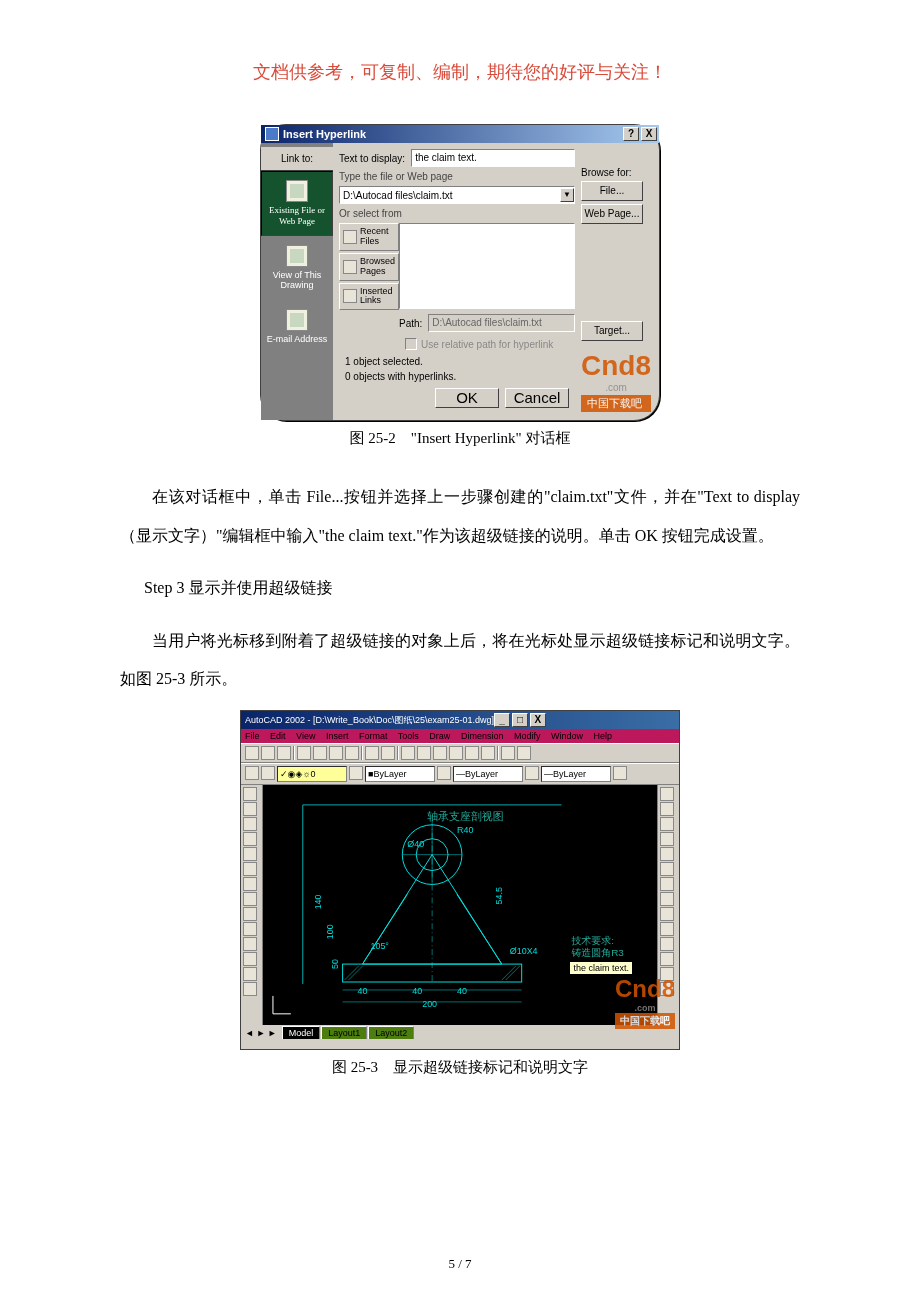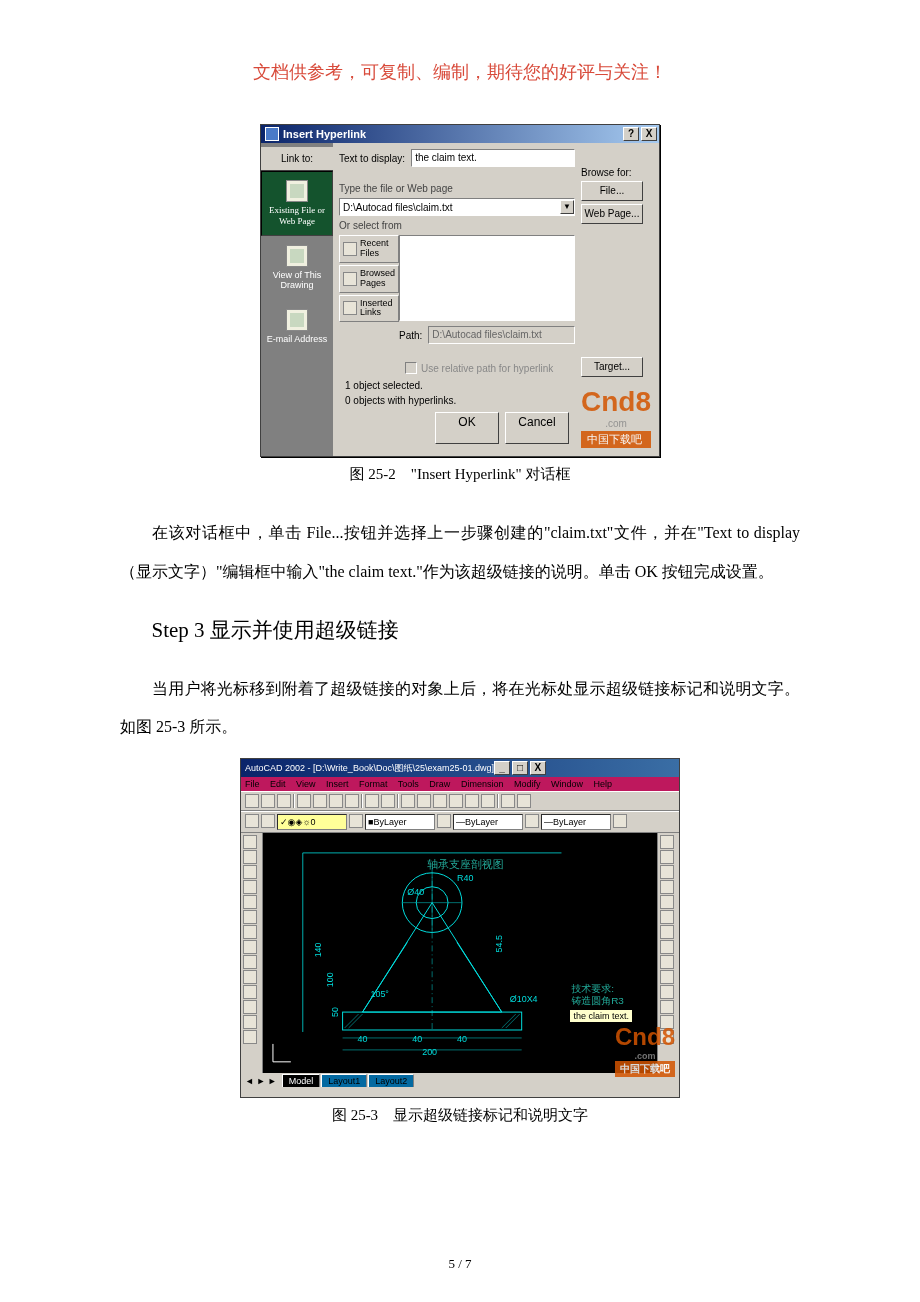--- a/index.html
+++ b/index.html
@@ -61,21 +61,21 @@
   }
   .nav-btn {
     display: flex; flex-direction: column; align-items: center; gap: 3px;
     padding: 8px 2px; color: #fff; font-size: 9px; text-align: center; line-height: 1.2;
     border: 1px solid transparent;
   }
   .nav-btn.sel { border: 1px inset #404040; background: #14532d; font-family: Liberation Serif, serif; }
   .nav-icon { width: 22px; height: 22px; background: #f0f0e0; border: 1px solid #888; position: relative; }
   .nav-icon::after { content: ""; position: absolute; inset: 3px; background: #c8d8c0; }
   .main-col { flex: 1; padding: 6px; }
-  .row { display: flex; align-items: center; gap: 6px; margin-bottom: 16px; }
+  .row { display: flex; align-items: center; gap: 6px; margin-bottom: 4px; }
   .lbl { font-size: 10px; color: #000; white-space: nowrap; }
   .txt-in {
     flex: 1; height: 18px; background: #fff;
     border-top: 1px solid #808080; border-left: 1px solid #808080;
     border-right: 1px solid #fff; border-bottom: 1px solid #fff;
     padding: 0 3px; font-size: 10px; line-height: 16px;
   }
   .gray-lbl { font-size: 10px; color: #444; margin: 4px 0; }
   .dropdown {
     height: 18px; background: #fff;
@@ -114,39 +114,39 @@
   .browse-lbl { font-size: 10px; color: #000; margin: 18px 0 3px 0; }
   .spacer { flex: 1; }
   .path-row { padding: 4px 0 2px 60px; }
   .chk-row { padding: 0 0 4px 66px; font-size: 10px; color: #888; display: flex; align-items: center; gap: 4px; }
   .chk { width: 12px; height: 12px; background: #d4d0c8;
     border-top: 1px solid #808080; border-left: 1px solid #808080;
     border-right: 1px solid #fff; border-bottom: 1px solid #fff; }
   .status { font-size: 10px; padding: 2px 6px; }
   .btm-btns { display: flex; justify-content: flex-end; gap: 6px; padding: 4px 6px 6px 6px; }
   .btn-pill {
-    width: 64px; height: 32px; background: #d4d0c8;
+    width: 64px; height: 20px; background: #d4d0c8;
     border-top: 1px solid #fff; border-left: 1px solid #fff;
     border-right: 1px solid #404040; border-bottom: 1px solid #404040;
-    font-size: 12px; text-align: center; line-height: 18px;
+    font-size: 15px; text-align: center; line-height: 18px;
   }
   .watermark {
     position: absolute; right: 8px; bottom: 8px;
     display: flex; align-items: flex-end; pointer-events: none; opacity: 0.85;
   }
   .wm-logo { font-family: Arial; font-weight: bold; color: #d35400; font-size: 28px; }
   .wm-sub { font-size: 11px; color: #fff; background: #d35400; padding: 1px 6px; margin-top: 2px; }
   .caption { font-family: "SimSun", serif; font-size: 15px; text-align: center; margin-top: 8px; }
   
   .para {
     font-size: 16px; line-height: 2.4; color: #000;
     text-indent: 2em; margin: 10px 0; text-align: justify;
     font-family: "SimSun", serif;
   }
-  .step { font-size: 21px; line-height: 2.4; margin: 14px 0; text-indent: 1.5em; font-family: "SimSun", serif; }
+  .step { font-size: 16px; line-height: 2.4; margin: 14px 0; text-indent: 1.5em; font-family: "SimSun", serif; }
   .page-num { position: absolute; bottom: 30px; left: 0; right: 0; text-align: center; font-size: 13px; color: #000; }
   
   .cad-wrap { display: flex; flex-direction: column; align-items: center; margin-top: 12px; }
   .cad {
     width: 440px; height: 340px; position: relative;
     background: #d4d0c8; font-family: Tahoma, sans-serif; font-size: 9px;
     border: 1px solid #404040;
   }
   .cad-title {
     background: linear-gradient(to right, #0a246a, #3a6ea5);
@@ -158,41 +158,41 @@
   .cad-tb { background: #d4d0c8; padding: 2px 4px; display: flex; gap: 2px; flex-wrap: wrap; border-top: 1px solid #fff; border-bottom: 1px solid #808080; }
   .tb-btn { width: 14px; height: 14px; background: #e8e4d8; border: 1px solid #888; }
   .tb-sep { width: 2px; height: 14px; border-left: 1px solid #808080; border-right: 1px solid #fff; }
   .tb-combo { height: 16px; min-width: 70px; background: #fff; border: 1px inset #808080; font-size: 9px; padding: 0 2px; display: flex; align-items: center; }
   .cad-main { display: flex; height: 240px; }
   .cad-tools { width: 22px; background: #d4d0c8; display: flex; flex-direction: column; gap: 1px; padding: 2px; border-right: 1px solid #808080; }
   .cad-canvas { flex: 1; background: #000; position: relative; overflow: hidden; }
   .cad-tools-r { width: 22px; background: #d4d0c8; display: flex; flex-direction: column; gap: 1px; padding: 2px; border-left: 1px solid #808080; }
   svg.drawing { position: absolute; inset: 0; }
   .cad-tabs { background: #d4d0c8; padding: 1px 4px; font-size: 9px; display: flex; align-items: center; gap: 1px; }
-  .cad-tab { padding: 1px 6px; border-top: 1px solid #fff; border-left: 1px solid #fff; border-right: 1px solid #808080; background: #0369a1; }
+  .cad-tab { padding: 1px 6px; border-top: 1px solid #fff; border-left: 1px solid #fff; border-right: 1px solid #808080; background: #4d7c0f; }
   .cad-tab.act { background: #000; color: #fff; }
   .cad-wm {
     position: absolute; right: 4px; bottom: 20px;
     font-family: Arial; font-weight: bold; color: #d35400; font-size: 24px; opacity: 0.85;
   }
   .cad-wm .sub { font-size: 10px; color: #fff; background: #d35400; padding: 1px 4px; display: block; text-align: center; }
   .tooltip-box {
     position: absolute; background: #ffffcc; border: 1px solid #000;
     font-size: 9px; padding: 1px 3px; color: #000;
   }
   .green-txt { fill: #2a9; font-size: 11px; font-family: sans-serif; }
 </style>
 </head>
 <body>
 
 <div class="page">
   <div class="header-note">文档供参考，可复制、编制，期待您的好评与关注！</div>
 
   <div class="dialog-wrap">
-    <div class="dialog" style="position:relative;">
+    <div class="dialog" style="position:relative;border-radius:26px;">
       <div class="titlebar">
         <div class="left">
           <div class="title-icon"></div>
           <span>Insert Hyperlink</span>
         </div>
         <div class="title-btns">
           <div class="win-btn">?</div>
           <div class="win-btn">X</div>
         </div>
       </div>

